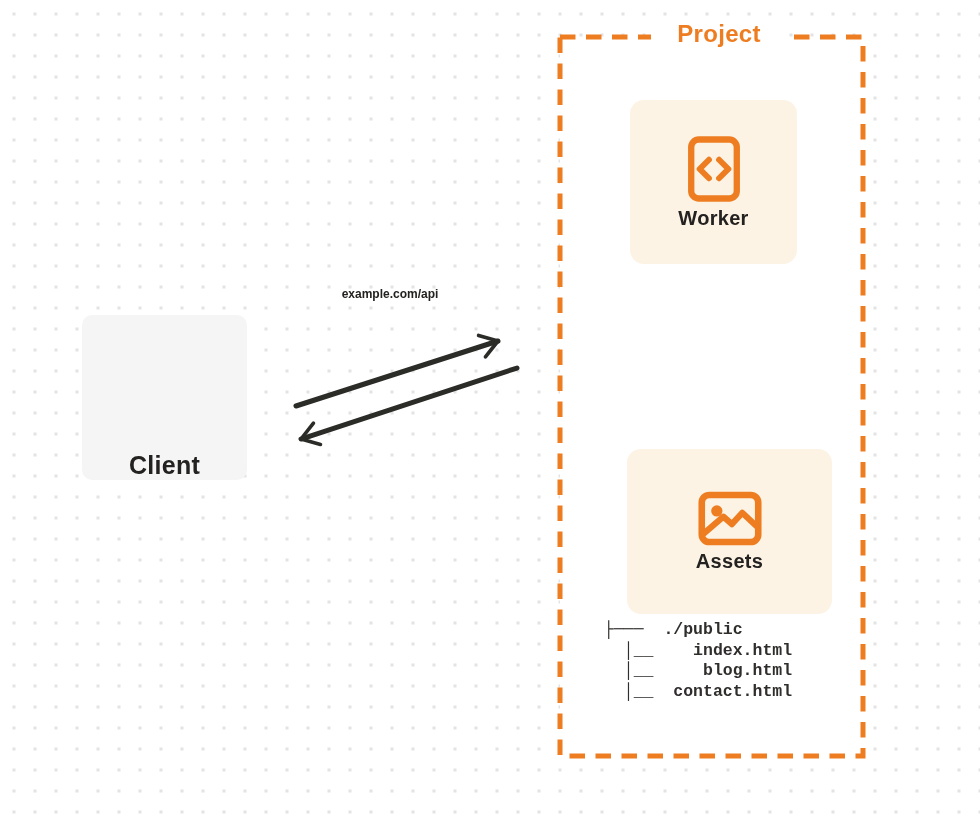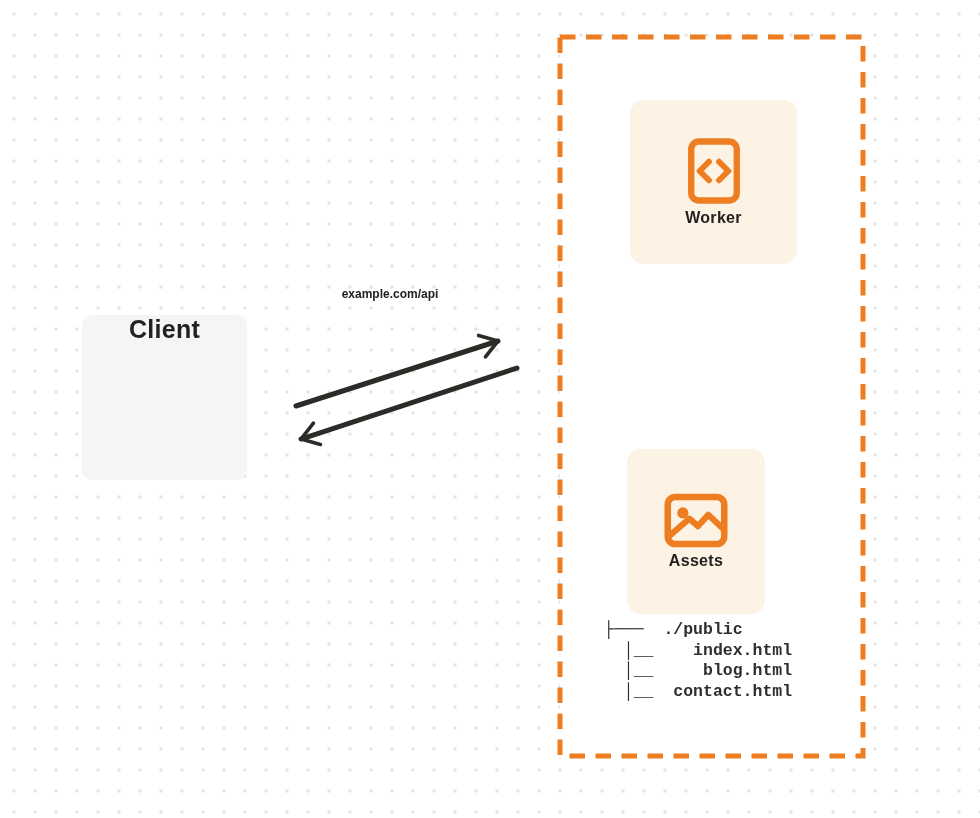--- a/index.html
+++ b/index.html
@@ -24,21 +24,21 @@
     width: 980px; height: 818px;
     z-index: 1;
   }
   .client-box {
     position: absolute;
     left: 82px; top: 315px;
     width: 165px; height: 165px;
     background: #f5f5f6;
     border-radius: 10px;
     display: flex;
-    align-items: flex-start;
+    align-items: flex-end;
     justify-content: center;
     z-index: 2;
   }
   .client-box .node-label {
     font-size: 25px;
     font-weight: 700;
     color: #232220;
     letter-spacing: 0.3px;
   }
   .request-label {
@@ -68,23 +68,23 @@
     position: absolute;
     background: #fcf3e4;
     border-radius: 14px;
     display: flex;
     flex-direction: column;
     align-items: center;
     justify-content: center;
     z-index: 2;
   }
   .card.worker { left: 630px; top: 100px; width: 167px; height: 164px; }
-  .card.assets { left: 627px; top: 449px; width: 138px; height: 165px; }
+  .card.assets { left: 627px; top: 449px; width: 205px; height: 165px; }
   .card .node-label {
-    font-size: 16px;
+    font-size: 20px;
     font-weight: 700;
     color: #232220;
     letter-spacing: 0.3px;
   }
   .file-tree {
     position: absolute;
     left: 604px; top: 620px;
     margin: 0;
     font-family: Liberation Mono, monospace;
     font-size: 16.5px;
@@ -110,20 +110,21 @@
     <line x1="296" y1="406" x2="498" y2="341" stroke="#2b2b28" stroke-width="5" stroke-linecap="round" marker-end="url(#ah)"></line>
     <line x1="517" y1="368" x2="301" y2="439" stroke="#2b2b28" stroke-width="5" stroke-linecap="round" marker-end="url(#ah)"></line>
   </svg>
 
   <div class="client-box">
     <span class="node-label">Client</span>
   </div>
 
   <div class="request-label">example.com/api</div>
 
+  <div class="project-label">Project</div>
 
   <div class="card worker">
     <span>
       <svg width="54" height="68" viewBox="0 0 64 80" xmlns="http://www.w3.org/2000/svg" aria-hidden="true">
         <rect x="5" y="5" width="54" height="70" rx="9" fill="none" stroke="#ed7d20" stroke-width="7.5"></rect>
         <path d="M26 29 L15 40 L26 51" fill="none" stroke="#ed7d20" stroke-width="7" stroke-linecap="round" stroke-linejoin="round"></path>
         <path d="M38 29 L49 40 L38 51" fill="none" stroke="#ed7d20" stroke-width="7" stroke-linecap="round" stroke-linejoin="round"></path>
       </svg>
     </span>
     <span class="node-label">Worker</span>

